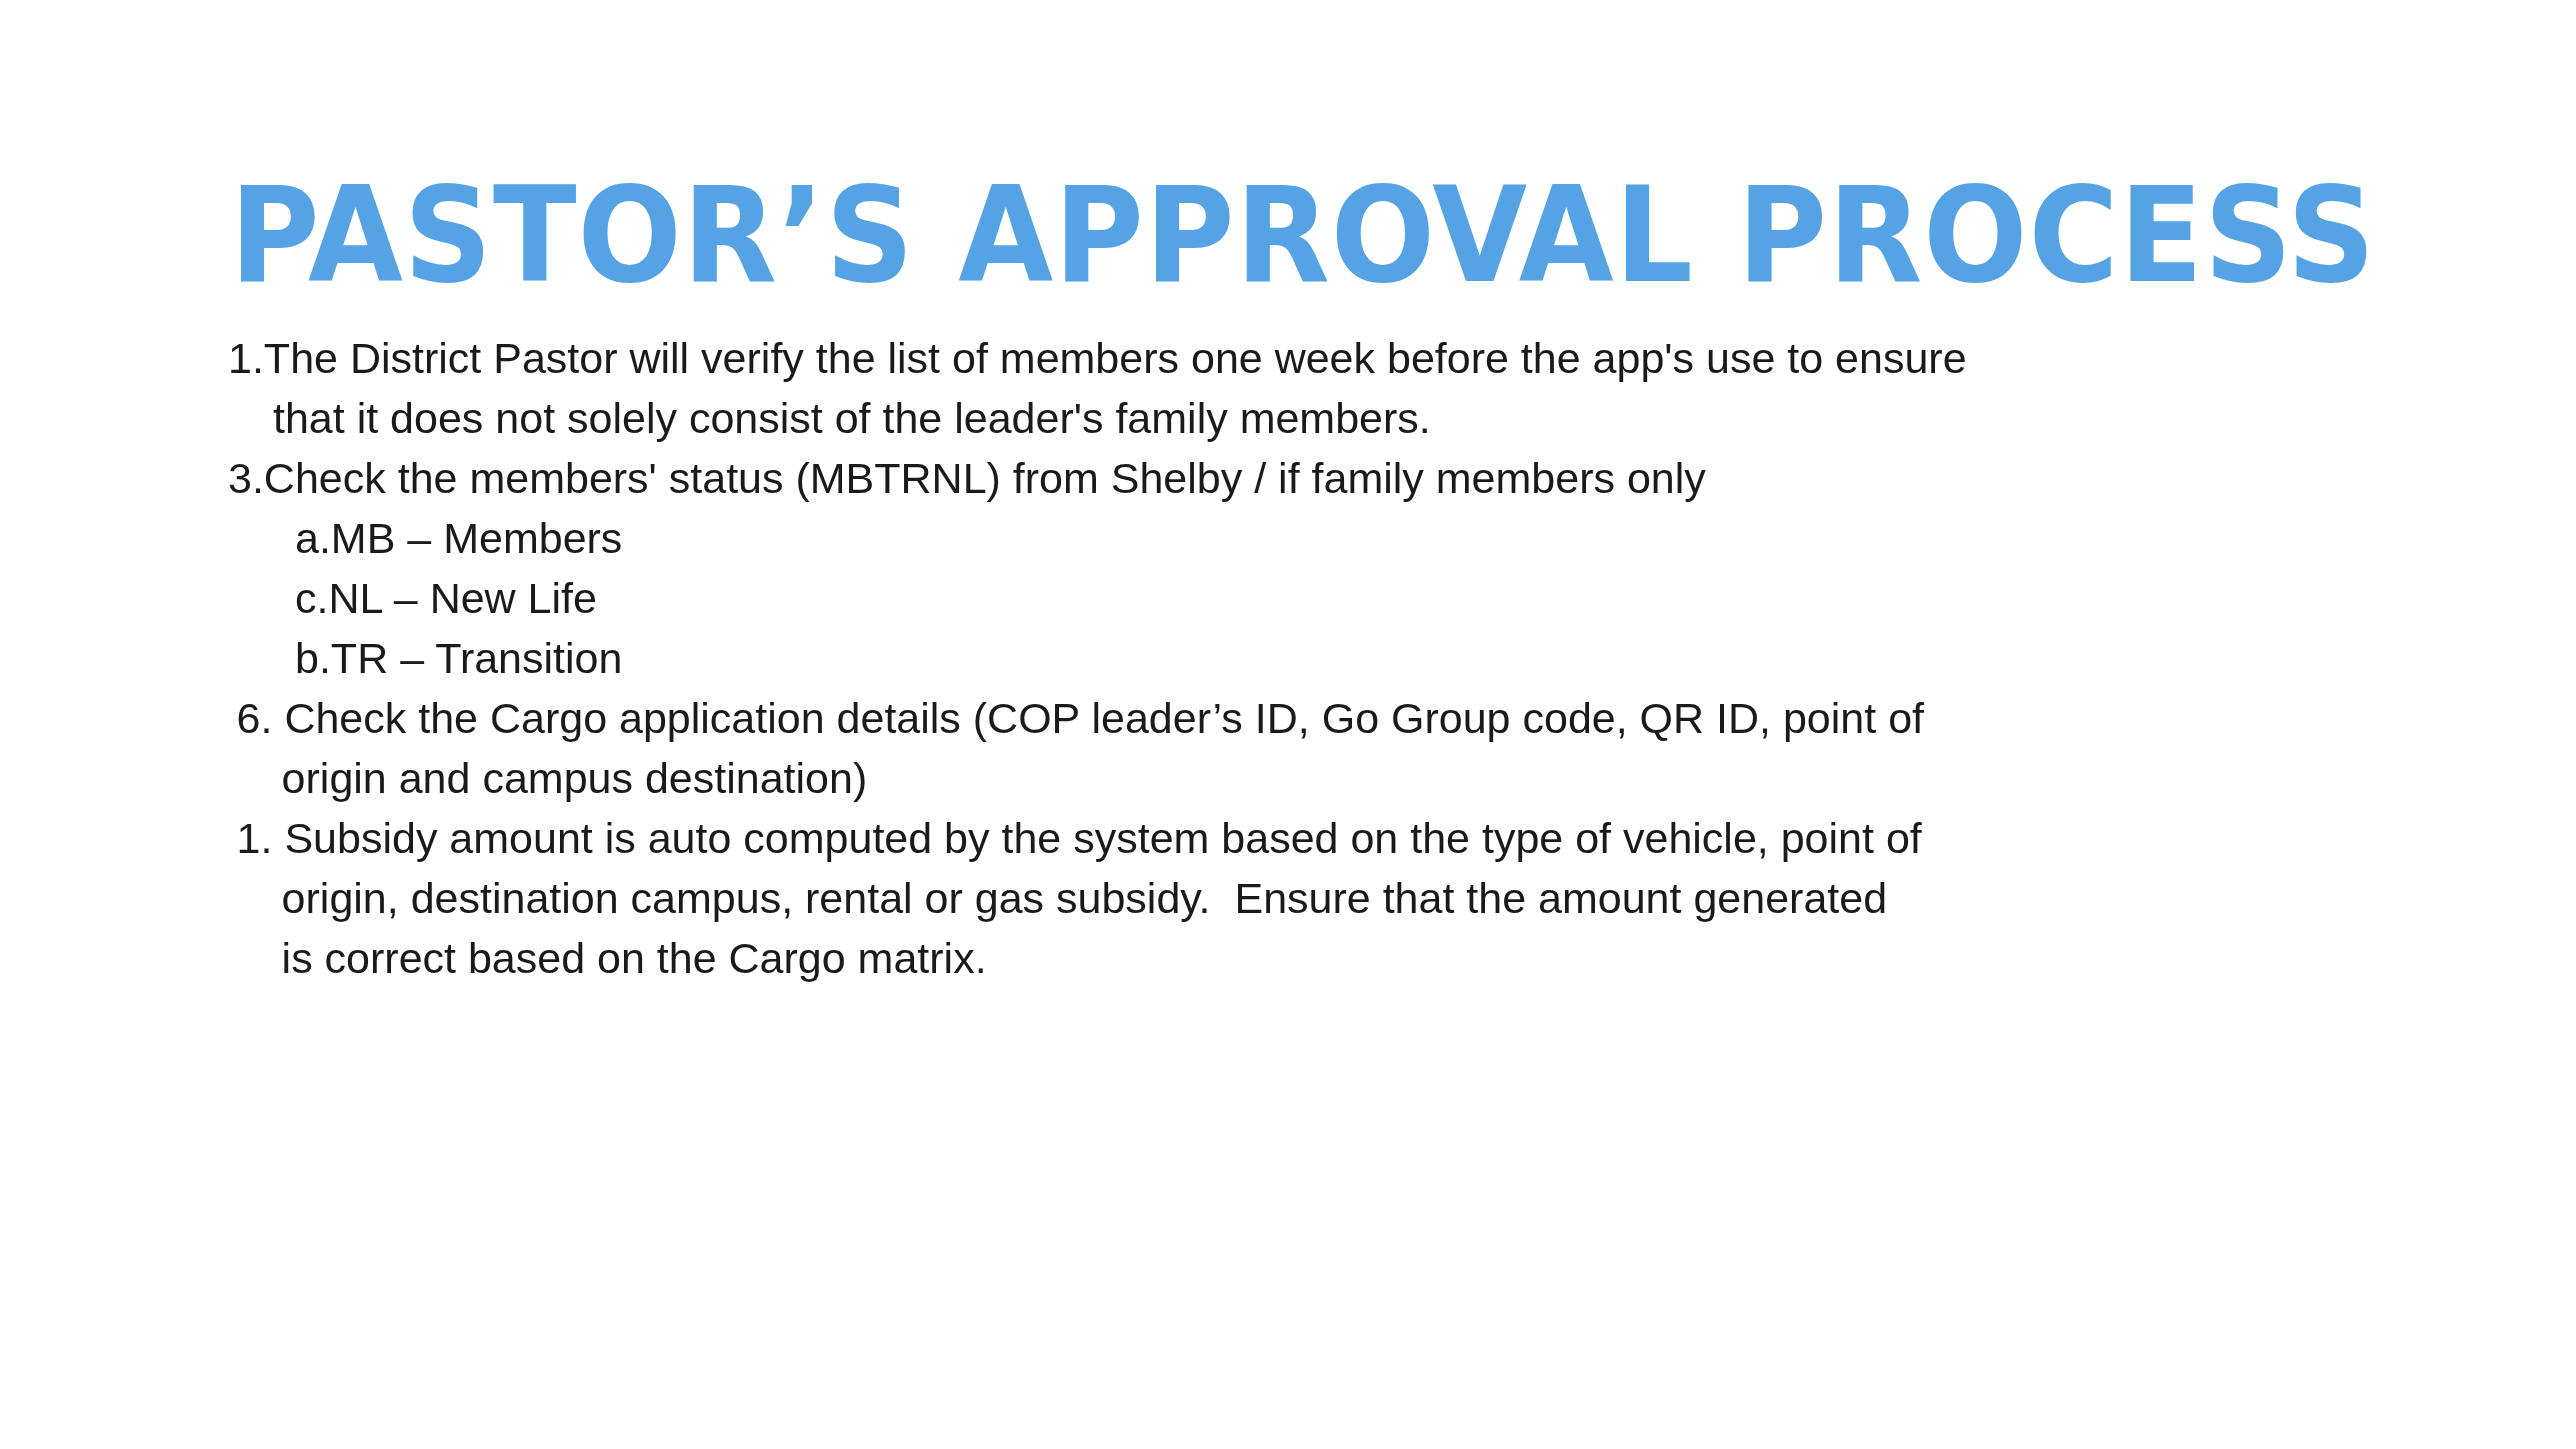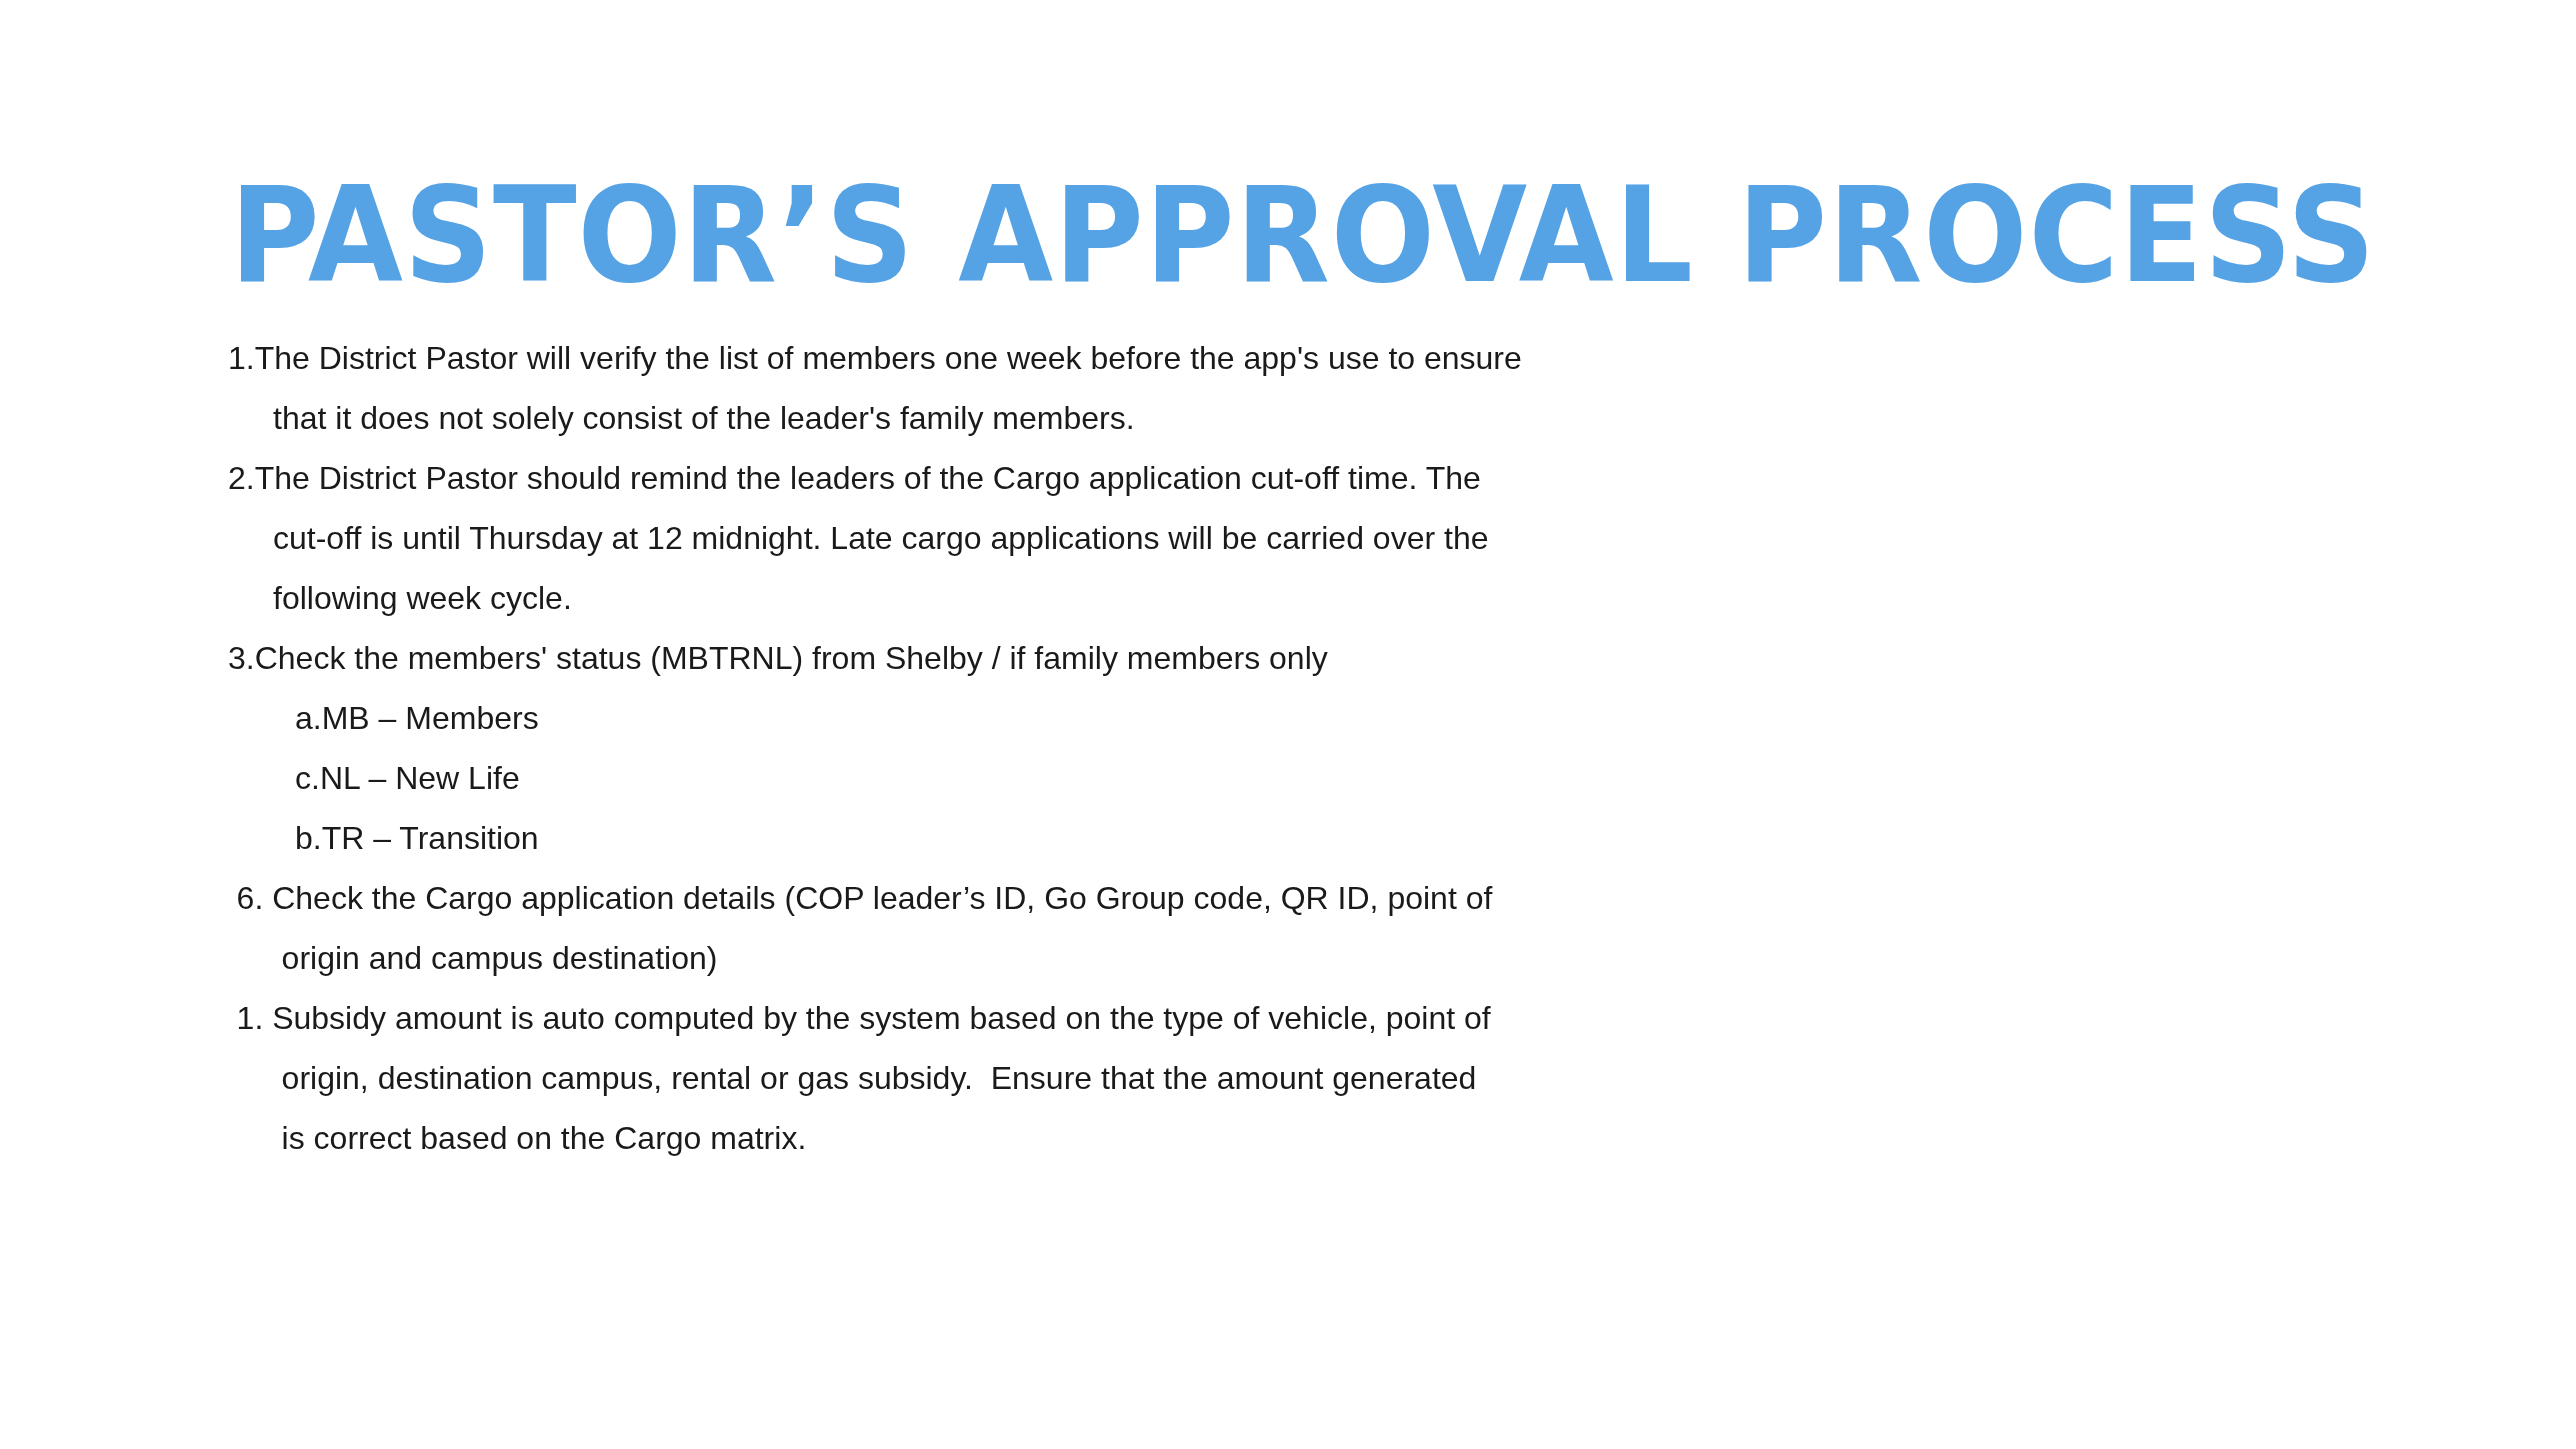--- a/index.html
+++ b/index.html
@@ -38,21 +38,21 @@
     transform-origin: center top;
   }
 
   
   .body-block {
     position: absolute;
     top: 328px;
     left: 213px;
     width: 2129px;
     color: #1a1a1a;
-    font-size: 32px;
+    font-size: 43px;
     line-height: 60px;
   }
 
   .list-item {
     display: block;
     position: relative;
   }
 
   .li-line {
     display: block;
@@ -77,25 +77,20 @@
 
   <h1 class="slide-title" style="color: rgb(85, 163, 229);">PASTOR’S APPROVAL PROCESS</h1>
 
   <div class="body-block" style="color: rgb(26, 26, 26);">
 
   <div class="list-item lvl1">
         <span class="li-line">1.The District Pastor will verify the list of members one week before the app's use to ensure</span>
         <span class="li-line">that it does not solely consist of the leader's family members.</span>
       </div>
       <div class="list-item lvl1">
-        <span class="li-line">2.The District Pastor should remind the leaders of the Cargo application cut-off time. The</span>
-        <span class="li-line">cut-off is until Thursday at 12 midnight. Late cargo applications will be carried over the</span>
-        <span class="li-line">following week cycle.</span>
-      </div>
-      <div class="list-item lvl1">
         <span class="li-line">3.Check the members' status (MBTRNL) from Shelby / if family members only</span>
       </div>
       <div class="list-item lvl2">
         <span class="li-line">a.MB – Members</span>
       </div>
       <div class="list-item lvl2">
         <span class="li-line">c.NL – New Life</span>
       </div>
       <div class="list-item lvl2">
         <span class="li-line">b.TR – Transition</span>

